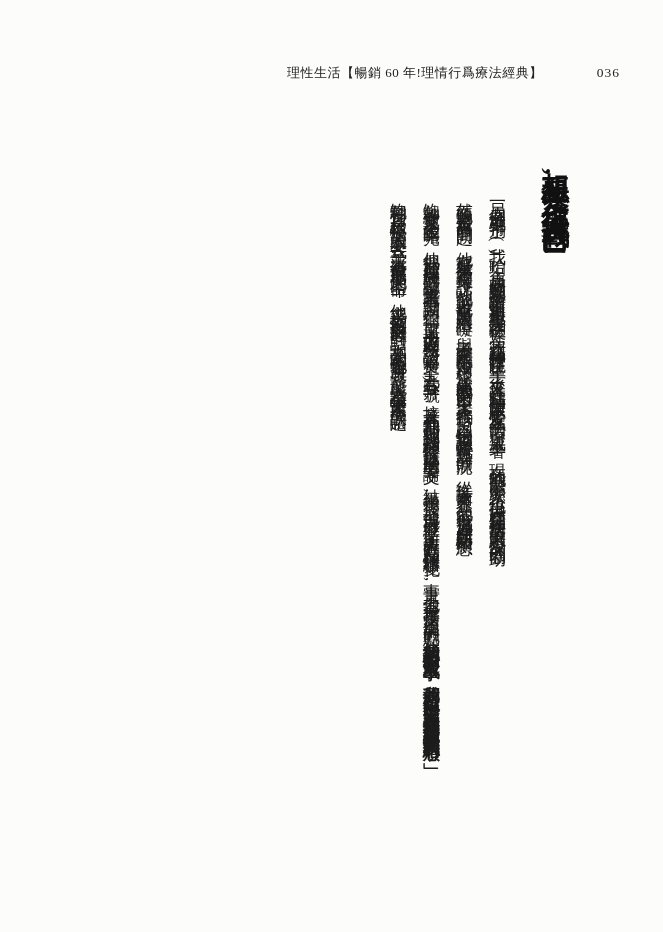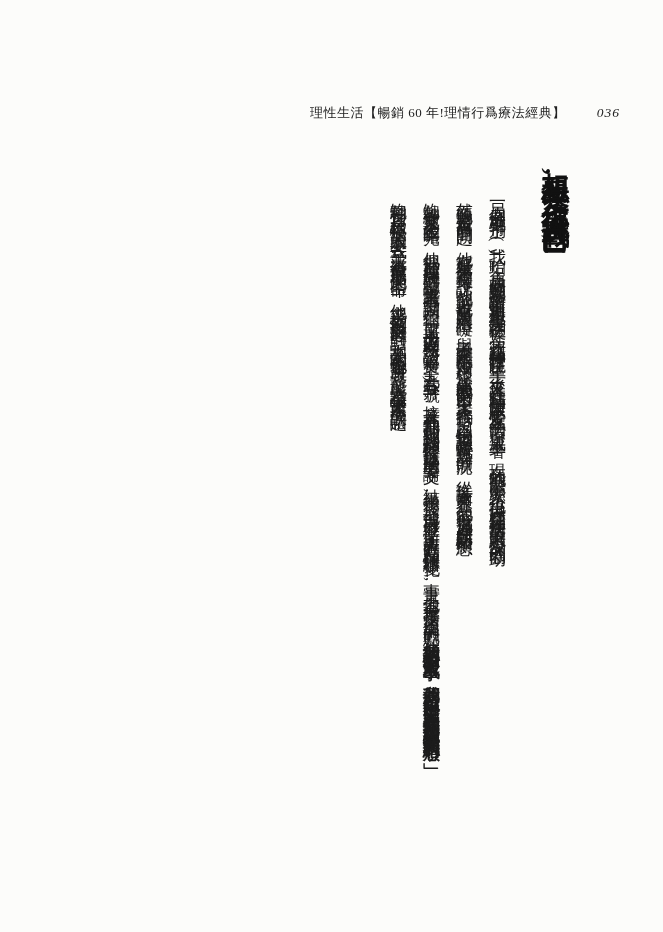--- a/index.html
+++ b/index.html
@@ -25,27 +25,25 @@
     right: 43px;
     display: flex;
     justify-content: flex-end;
     align-items: baseline;
     font-size: 13px;
     letter-spacing: 0.5px;
     color: #222;
   }
   .running-header .book-title {
     white-space: nowrap;
-    margin-top: 40px;
   }
   .running-header .folio {
-    margin-left: 31px;
+    margin-left: 54px;
     font-size: 13.5px;
     letter-spacing: 1px;
-    font-style: italic;
   }
   
   .vertical-block {
     position: absolute;
     top: 150px;
     right: 85px;
     height: 782px;
     writing-mode: vertical-rl;
     text-orientation: mixed;
   }

